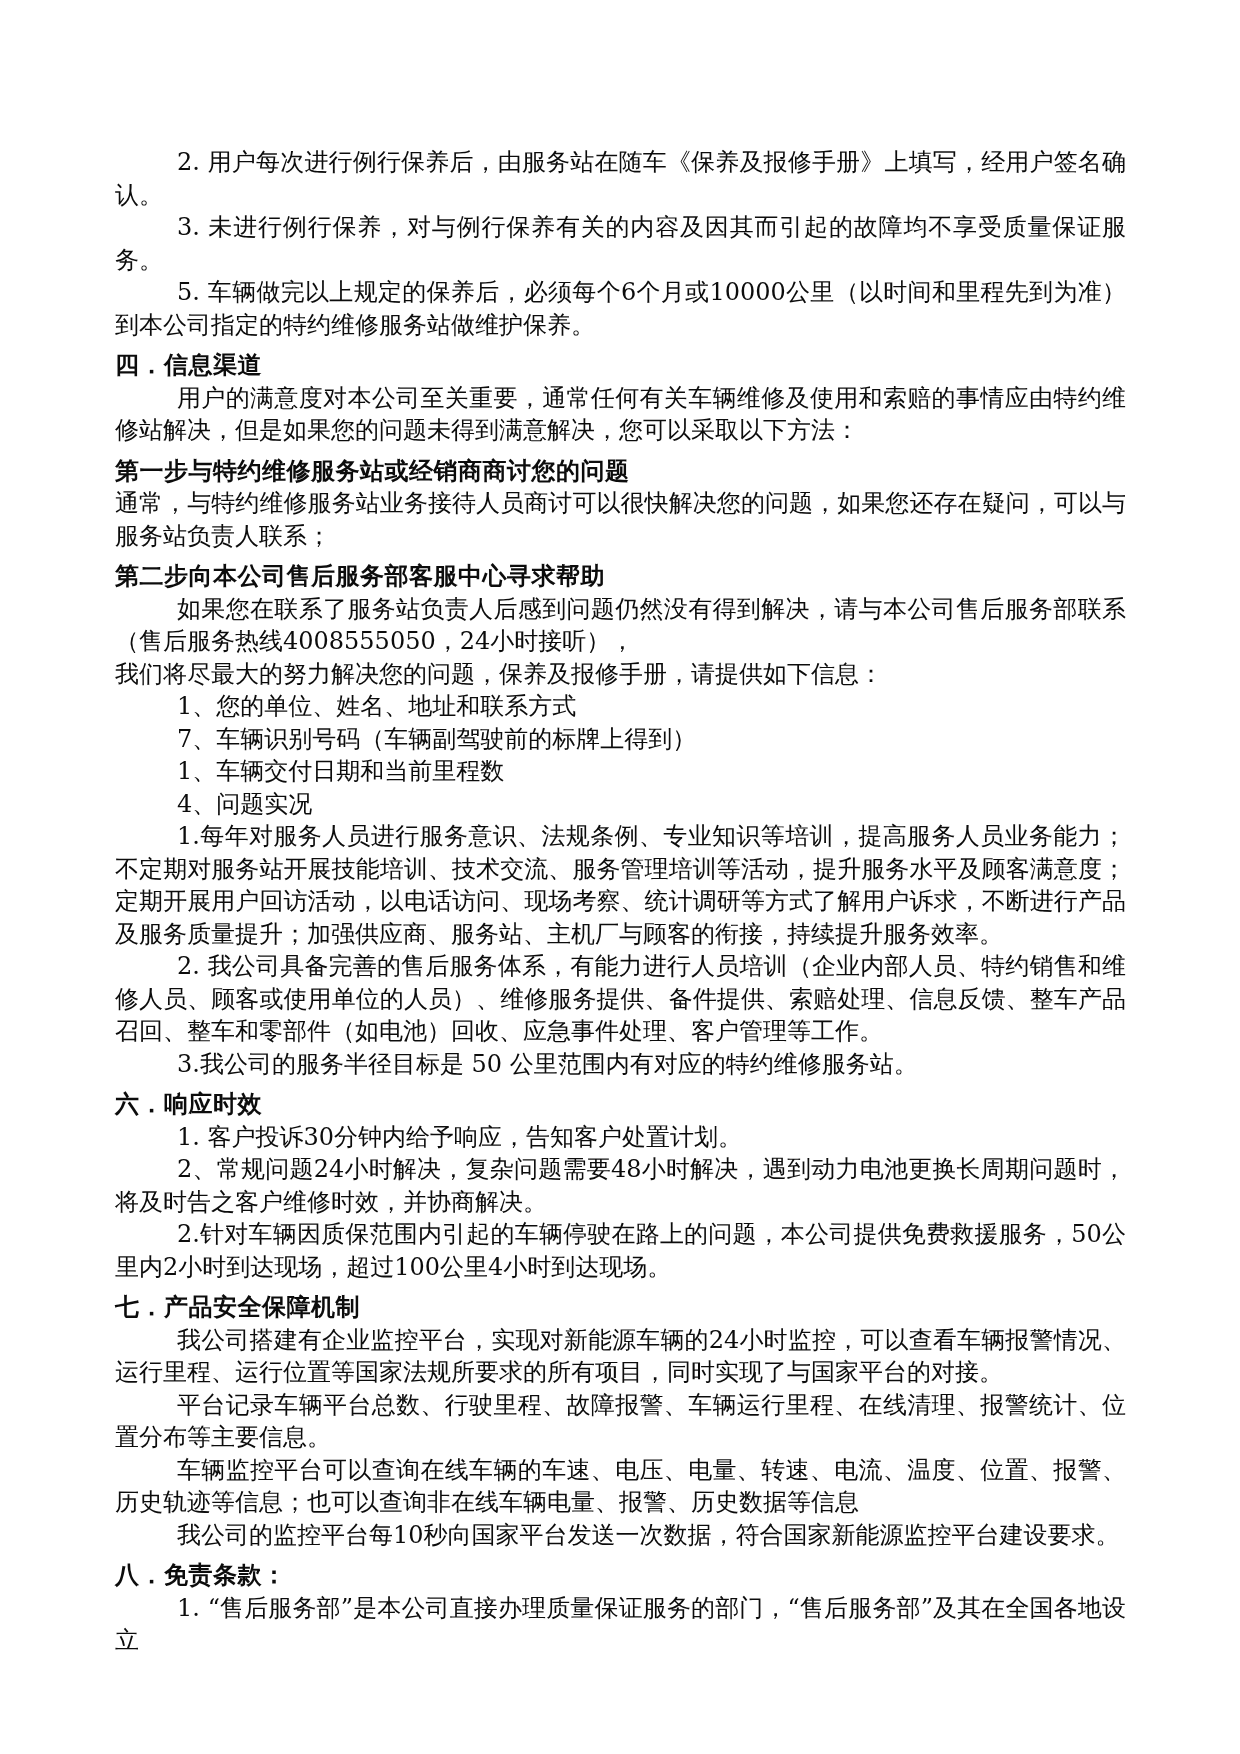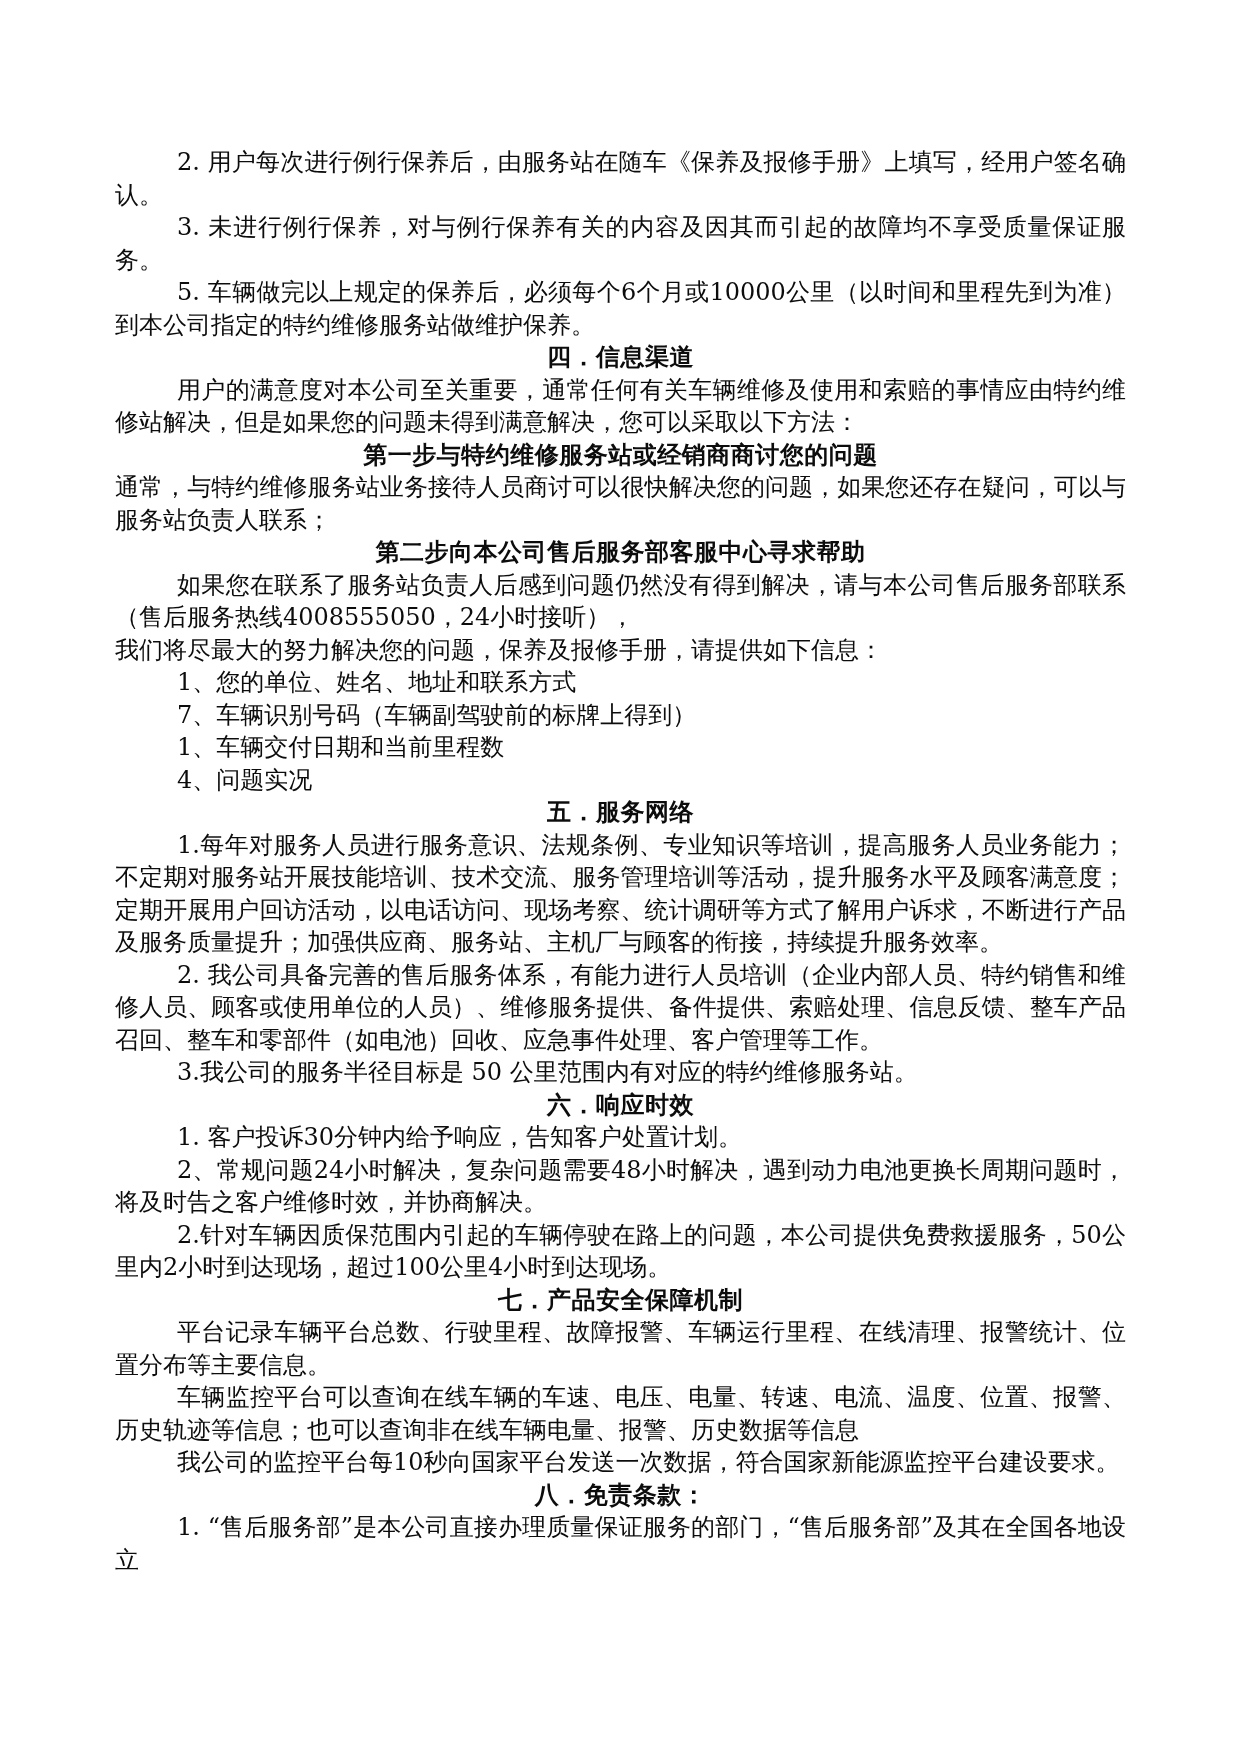--- a/index.html
+++ b/index.html
@@ -28,22 +28,23 @@
   .content p {
     margin: 0;
     padding: 0;
   }
   p.indent {
     text-indent: 62px;
   }
   p.h {
     font-family: "DejaVu Sans", "Liberation Sans", sans-serif;
     font-weight: 700;
-    text-align: center;
+    text-align: left;
     letter-spacing: 0.5px;
+    margin-top: 8px;
   }
 </style>
 </head>
 <body>
 
 <div class="page">
   <div class="content">
     <p class="indent">2. 用户每次进行例行保养后，由服务站在随车《保养及报修手册》上填写，经用户签名确认。</p>
     <p class="indent">3. 未进行例行保养，对与例行保养有关的内容及因其而引起的故障均不享受质量保证服务。</p>
     <p class="indent">5. 车辆做完以上规定的保养后，必须每个6个月或10000公里（以时间和里程先到为准）到本公司指定的特约维修服务站做维护保养。</p>
@@ -51,28 +52,28 @@
     <p class="indent">用户的满意度对本公司至关重要，通常任何有关车辆维修及使用和索赔的事情应由特约维修站解决，但是如果您的问题未得到满意解决，您可以采取以下方法：</p>
     <p class="h">第一步与特约维修服务站或经销商商讨您的问题</p>
     <p>通常，与特约维修服务站业务接待人员商讨可以很快解决您的问题，如果您还存在疑问，可以与服务站负责人联系；</p>
     <p class="h">第二步向本公司售后服务部客服中心寻求帮助</p>
     <p class="indent">如果您在联系了服务站负责人后感到问题仍然没有得到解决，请与本公司售后服务部联系（售后服务热线4008555050，24小时接听），</p>
     <p>我们将尽最大的努力解决您的问题，保养及报修手册，请提供如下信息：</p>
     <p class="indent">1、您的单位、姓名、地址和联系方式</p>
     <p class="indent">7、车辆识别号码（车辆副驾驶前的标牌上得到）</p>
     <p class="indent">1、车辆交付日期和当前里程数</p>
     <p class="indent">4、问题实况</p>
-    <p class="h">五．服务网络</p>
     <p class="indent">1.每年对服务人员进行服务意识、法规条例、专业知识等培训，提高服务人员业务能力；不定期对服务站开展技能培训、技术交流、服务管理培训等活动，提升服务水平及顾客满意度；定期开展用户回访活动，以电话访问、现场考察、统计调研等方式了解用户诉求，不断进行产品及服务质量提升；加强供应商、服务站、主机厂与顾客的衔接，持续提升服务效率。</p>
     <p class="indent">2. 我公司具备完善的售后服务体系，有能力进行人员培训（企业内部人员、特约销售和维修人员、顾客或使用单位的人员）、维修服务提供、备件提供、索赔处理、信息反馈、整车产品召回、整车和零部件（如电池）回收、应急事件处理、客户管理等工作。</p>
     <p class="indent">3.我公司的服务半径目标是 50 公里范围内有对应的特约维修服务站。</p>
     <p class="h">六．响应时效</p>
     <p class="indent">1. 客户投诉30分钟内给予响应，告知客户处置计划。</p>
     <p class="indent">2、常规问题24小时解决，复杂问题需要48小时解决，遇到动力电池更换长周期问题时，将及时告之客户维修时效，并协商解决。</p>
     <p class="indent">2.针对车辆因质保范围内引起的车辆停驶在路上的问题，本公司提供免费救援服务，50公里内2小时到达现场，超过100公里4小时到达现场。</p>
     <p class="h">七．产品安全保障机制</p>
+    <p class="indent">我公司搭建有企业监控平台，实现对新能源车辆的24小时监控，可以查看车辆报警情况、运行里程、运行位置等国家法规所要求的所有项目，同时实现了与国家平台的对接。</p>
     <p class="indent">平台记录车辆平台总数、行驶里程、故障报警、车辆运行里程、在线清理、报警统计、位置分布等主要信息。</p>
     <p class="indent">车辆监控平台可以查询在线车辆的车速、电压、电量、转速、电流、温度、位置、报警、历史轨迹等信息；也可以查询非在线车辆电量、报警、历史数据等信息</p>
     <p class="indent">我公司的监控平台每10秒向国家平台发送一次数据，符合国家新能源监控平台建设要求。</p>
     <p class="h">八．免责条款：</p>
     <p class="indent">1. “售后服务部”是本公司直接办理质量保证服务的部门，“售后服务部”及其在全国各地设立</p>
   </div>
 </div>
 
 </body></html>

